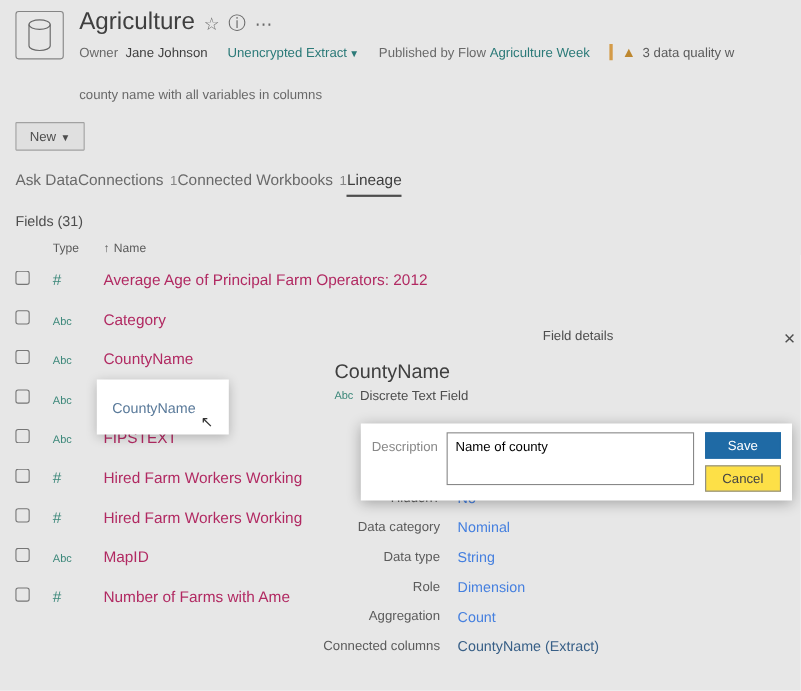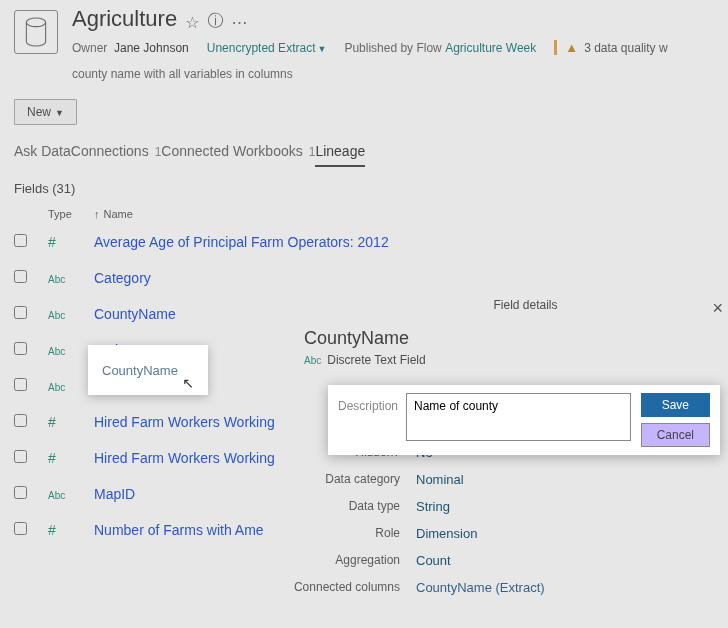--- a/index.html
+++ b/index.html
@@ -47,21 +47,21 @@
   }
   .meta-label { color: #666; }
   .teal { color: #1a7a78; font-weight: 500; text-align: right; }
   .chev { font-size: 9px; color: #1a7a78; margin-left: 2px; }
   .warn-bar {
     display: inline-flex; align-items: center; gap: 6px;
     border-left: 3px solid #e8a33d; padding-left: 8px;
     color: #555;
   }
   .warn-tri { color: #cc8a1f; font-size: 13px; }
-  .desc-line { margin-left: 72px; margin-top: 12px; color: #666; font-size: 12px; }
+  .desc-line { margin-left: 72px; margin-top: 24px; color: #666; font-size: 12px; }
   .new-btn-wrap { margin: 18px 14px; }
   .new-btn {
     border: 1px solid #aaa; background: #f7f7f7;
     padding: 5px 12px; font-size: 12px; color: #444;
     cursor: pointer; border-radius: 1px;
   }
   .new-btn .chev2 { font-size: 9px; margin-left: 4px; }
   .tabs {
     display: flex; padding: 0 14px 6px 14px;
     font-size: 14px; color: #666;
@@ -77,21 +77,21 @@
   .col-cb { width: 34px; }
   .col-type { width: 46px; }
   .sort-arrow { margin-right: 4px; }
   .field-row {
     display: flex; align-items: center; padding: 10px 14px;
     font-size: 14px;
   }
   .field-row input[type=checkbox] { margin: 0; }
   .type-hash { color: #2e8b7a; font-weight: 500; font-size: 14px; text-align: center; width: 26px; }
   .type-abc { color: #2e8b7a; font-size: 10px; font-weight: 500; text-align: center; width: 26px; }
-  .field-name { color: #1d4ed8; cursor: pointer; }
+  .field-name { color: #be185d; cursor: pointer; }
   .highlight-row {
     position: absolute;
     left: 88px; top: 345px;
     width: 120px; height: 50px;
     background: #fff;
     box-shadow: 0 2px 10px rgba(0,0,0,0.25);
     display: flex; align-items: center;
     padding: 0 14px;
     z-index: 10;
   }
@@ -114,21 +114,21 @@
   .details-type-line .abc { color: #2e8b7a; font-size: 10px; font-weight: 500; }
   .close-x {
     position: absolute; right: 2px; top: 0;
     font-size: 18px; color: #444; cursor: pointer;
   }
   .details-grid {
     margin-top: 12px;
   }
   .drow { display: flex; padding: 6px 0; }
   .dlabel { width: 136px; text-align: right; color: #555; font-size: 12px; padding-right: 16px; }
-  .dval { color: #0c4a6e; font-size: 13px; }
+  .dval { color: #3b82f6; font-size: 13px; }
   .dval.link { color: #2a5a8a; cursor: pointer; }
   
   .desc-edit-box {
     position: absolute;
     left: 328px; top: 385px;
     width: 392px;
     background: #fff;
     box-shadow: 0 2px 12px rgba(0,0,0,0.3);
     padding: 8px 10px;
     z-index: 20;
@@ -144,21 +144,21 @@
     font-size: 12px;
     resize: none;
     font-family: inherit;
   }
   .desc-btns { display: flex; flex-direction: column; gap: 6px; }
   .btn-save {
     background: #1f6aa5; color: #fff; border: 1px solid #1f6aa5;
     padding: 4px 20px; font-size: 12px; cursor: pointer;
   }
   .btn-cancel {
-    background: #c4b5fd; color: #444; border: 1px solid #888;
+    background: #fde047; color: #444; border: 1px solid #888;
     padding: 4px 14px; font-size: 12px; cursor: pointer;
   }
 </style>
 </head>
 <body>
 
 <div class="header-row">
   <div class="ds-icon-box">
     <svg viewBox="0 0 24 28">
         <ellipse cx="12" cy="5" rx="9" ry="4"></ellipse>

